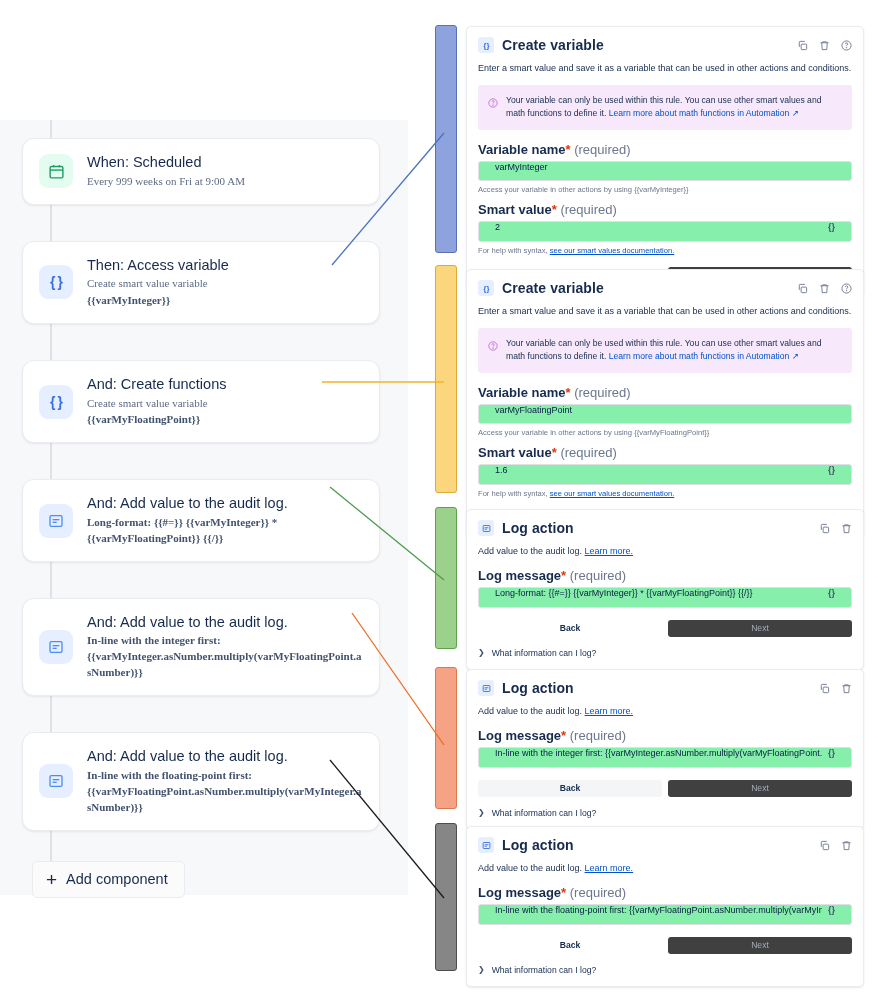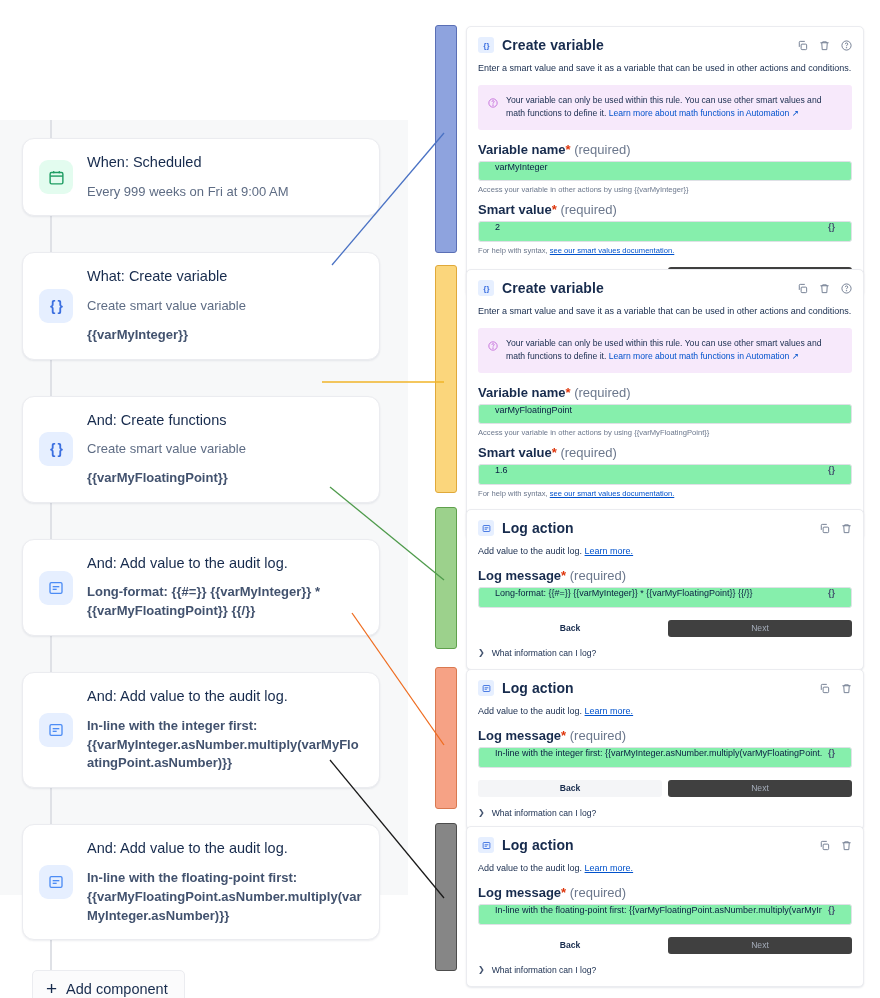--- a/index.html
+++ b/index.html
@@ -44,22 +44,23 @@
     flex:0 0 auto;
     width:34px; height:34px; border-radius:9px;
     display:flex; align-items:center; justify-content:center;
   }
   .icon-sched { background:#e3fcef; color:#1f9d63; }
   .icon-var   { background:#e6efff; color:#3b6fe0; }
   .icon-log   { background:#e6efff; color:#4c8cf5; }
   .node-body { min-width:0; }
   .node-title { font-size:14.5px; color:#172b4d; line-height:1.35; }
   .node-sub {
-    font-size:13px; color:#5e6c84; line-height:1.45; margin-top:10px;
+    font-size:11px; color:#5e6c84; line-height:1.45; margin-top:1px;
     word-break: break-word;
+    font-family: Liberation Serif, serif;
   }
   .node-sub.strong { font-weight:bold; color:#42526e; }
 
   .add-component {
     position:relative; z-index:2;
     display:inline-flex; align-items:center; gap:9px;
     background:#fbfbfc; border:1px solid #ebecf0; border-radius:5px;
     padding:8px 16px 8px 13px;
     font-size:14.5px; color:#172b4d;
     margin-left:10px;
@@ -174,21 +175,21 @@
         <div class="node-sub">Every 999 weeks on Fri at 9:00 AM</div>
       </div>
     </div>
 
     
     <div class="node" style="margin-bottom:36px;">
       <div class="node-icon icon-var">
         <span style="font-size:14px;font-weight:bold;letter-spacing:-1px;">{&nbsp;}</span>
       </div>
       <div class="node-body">
-        <div class="node-title">What: Create variable</div>
+        <div class="node-title">Then: Access variable</div>
         <div class="node-sub">Create smart value variable</div>
         <div class="node-sub strong">{{varMyInteger}}</div>
       </div>
     </div>
 
     
     <div class="node" style="margin-bottom:36px;">
       <div class="node-icon icon-var">
         <span style="font-size:14px;font-weight:bold;letter-spacing:-1px;">{&nbsp;}</span>
       </div>

